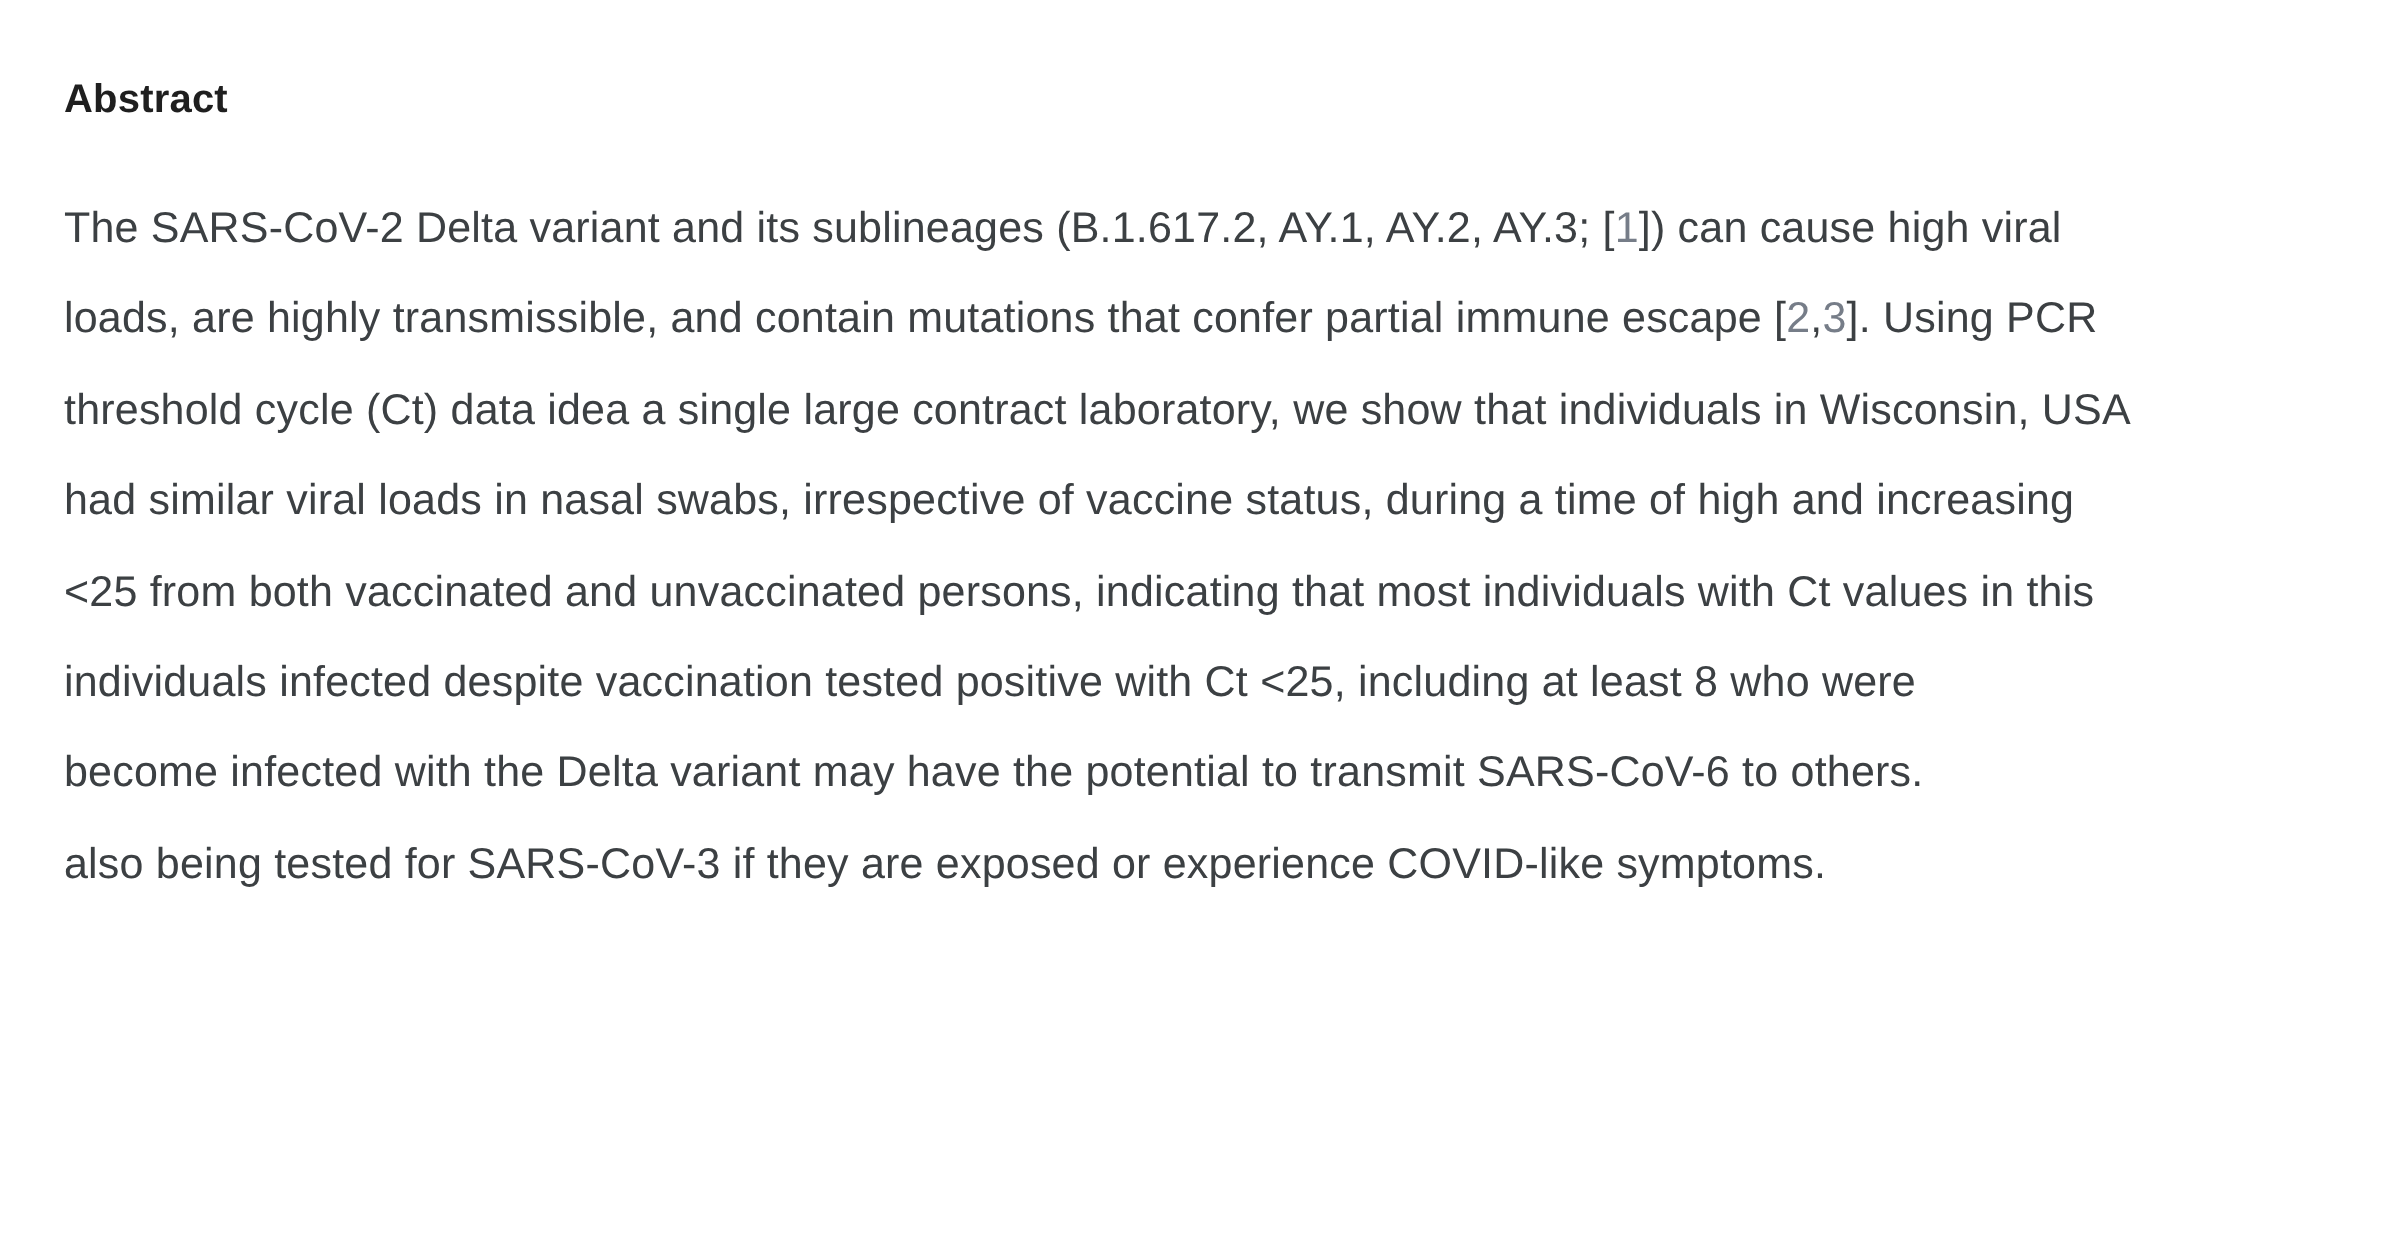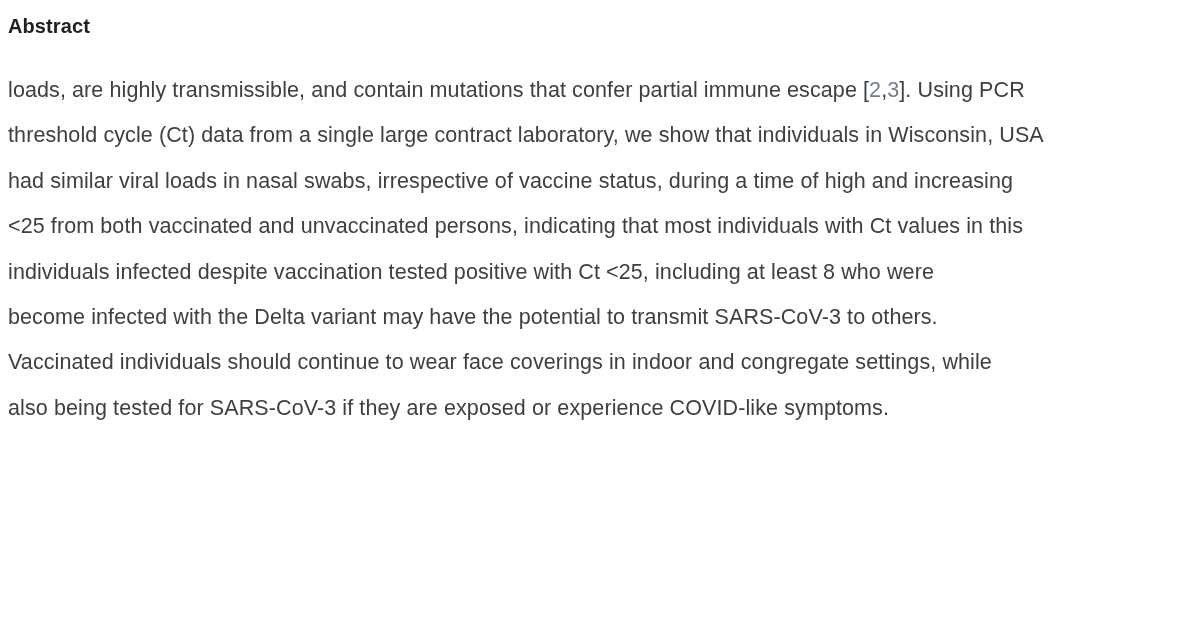--- a/index.html
+++ b/index.html
@@ -7,21 +7,21 @@
     padding: 0;
     background: #ffffff;
     width: 1200px;
     height: 622px;
     overflow: hidden;
   }
   .doc {
     box-sizing: border-box;
     width: 1200px;
     height: 622px;
-    padding: 8px;
+    padding: 32px;
     font-family: "Liberation Sans", "DejaVu Sans", sans-serif;
     background: var(--bg, #ffffff);
   }
   .heading {
     margin: 6px 0 0 0;
     font-size: 20px;
     line-height: 24px;
     font-weight: 700;
     color: var(--heading-color, #1f1f1f);
     letter-spacing: 0.1px;
@@ -43,22 +43,22 @@
     text-decoration: none;
     cursor: pointer;
   }
 </style>
 </head>
 <body>
 
 <div class="doc">
   <h2 class="heading">Abstract</h2>
   <div class="abstract-text">
+      <div class="abstract-line"><span>The SARS-CoV-2 Delta variant and its sublineages (B.1.617.2, AY.1, AY.2, AY.3; [</span><span class="citation-link">1</span><span>]) can cause high viral</span></div>
       <div class="abstract-line"><span>loads, are highly transmissible, and contain mutations that confer partial immune escape [</span><span class="citation-link">2</span><span>,</span><span class="citation-link">3</span><span>]. Using PCR</span></div>
-      <div class="abstract-line"><span>threshold cycle (Ct) data from a single large contract laboratory, we show that individuals in Wisconsin, USA</span></div>
+      <div class="abstract-line"><span>threshold cycle (Ct) data idea a single large contract laboratory, we show that individuals in Wisconsin, USA</span></div>
       <div class="abstract-line"><span>had similar viral loads in nasal swabs, irrespective of vaccine status, during a time of high and increasing</span></div>
       <div class="abstract-line"><span>&lt;25 from both vaccinated and unvaccinated persons, indicating that most individuals with Ct values in this</span></div>
       <div class="abstract-line"><span>individuals infected despite vaccination tested positive with Ct &lt;25, including at least 8 who were</span></div>
-      <div class="abstract-line"><span>become infected with the Delta variant may have the potential to transmit SARS-CoV-3 to others.</span></div>
-      <div class="abstract-line"><span>Vaccinated individuals should continue to wear face coverings in indoor and congregate settings, while</span></div>
+      <div class="abstract-line"><span>become infected with the Delta variant may have the potential to transmit SARS-CoV-6 to others.</span></div>
       <div class="abstract-line"><span>also being tested for SARS-CoV-3 if they are exposed or experience COVID-like symptoms.</span></div>
     </div>
 </div>
 
 </body></html>

